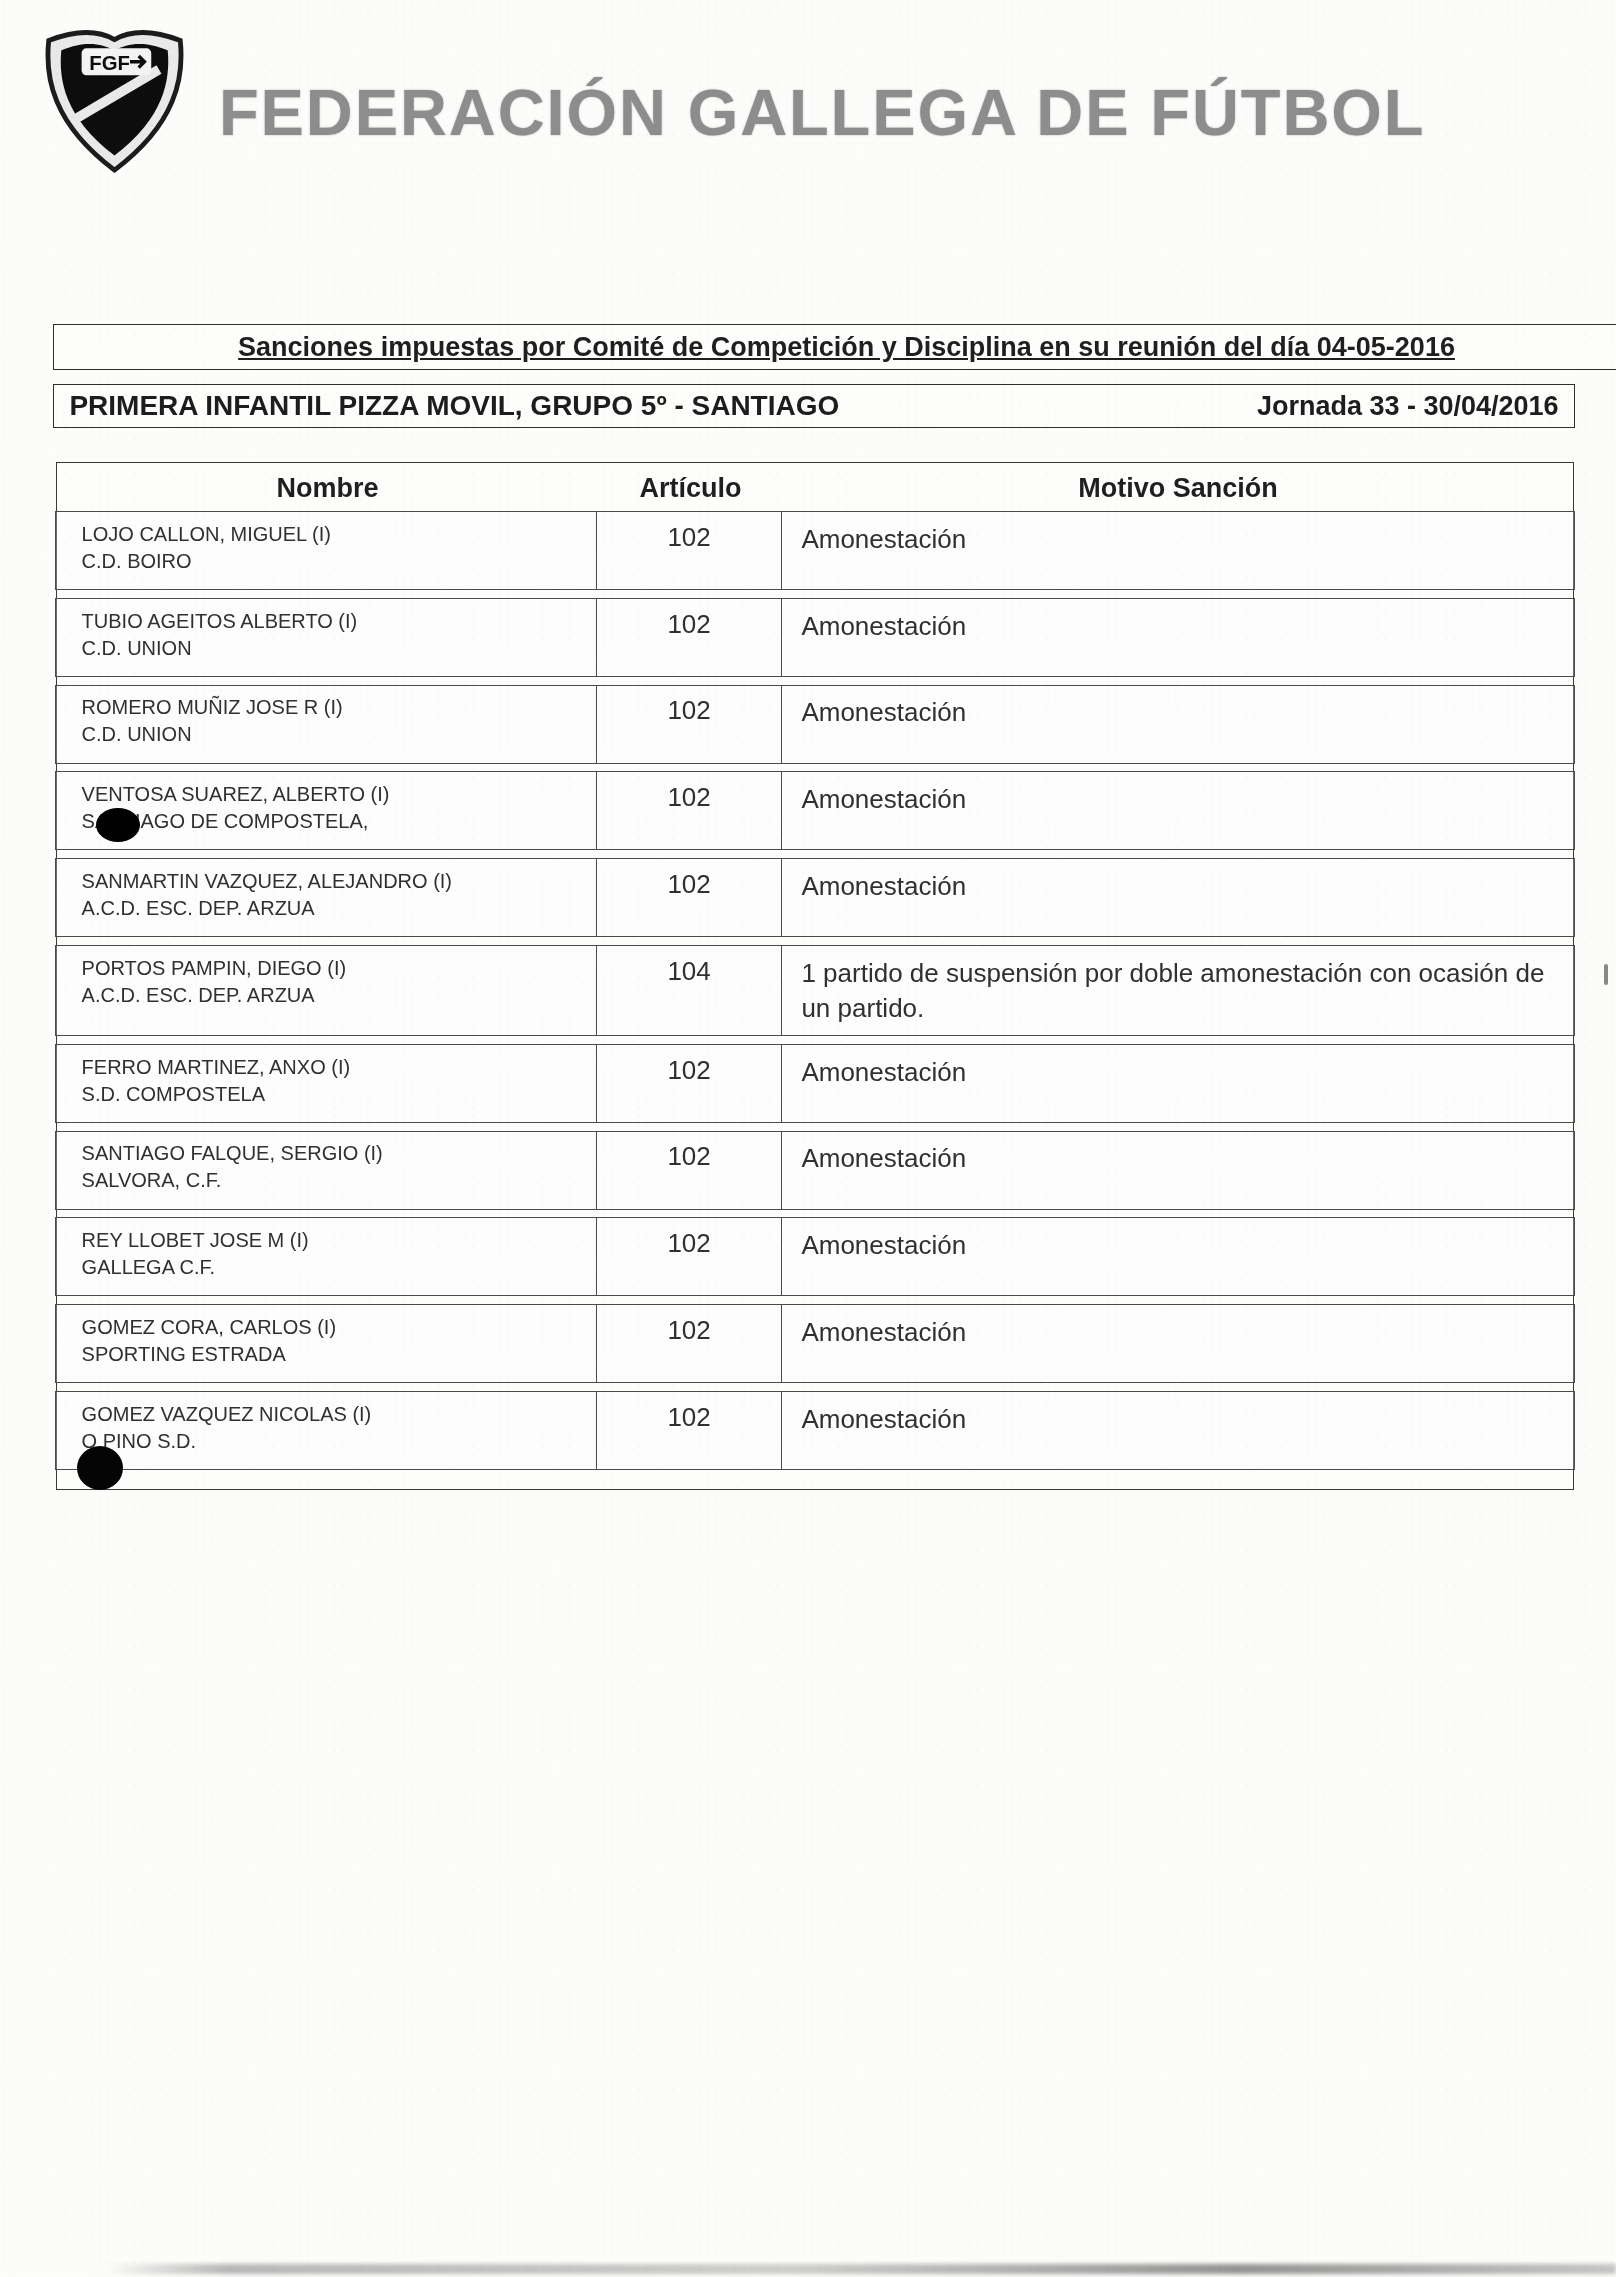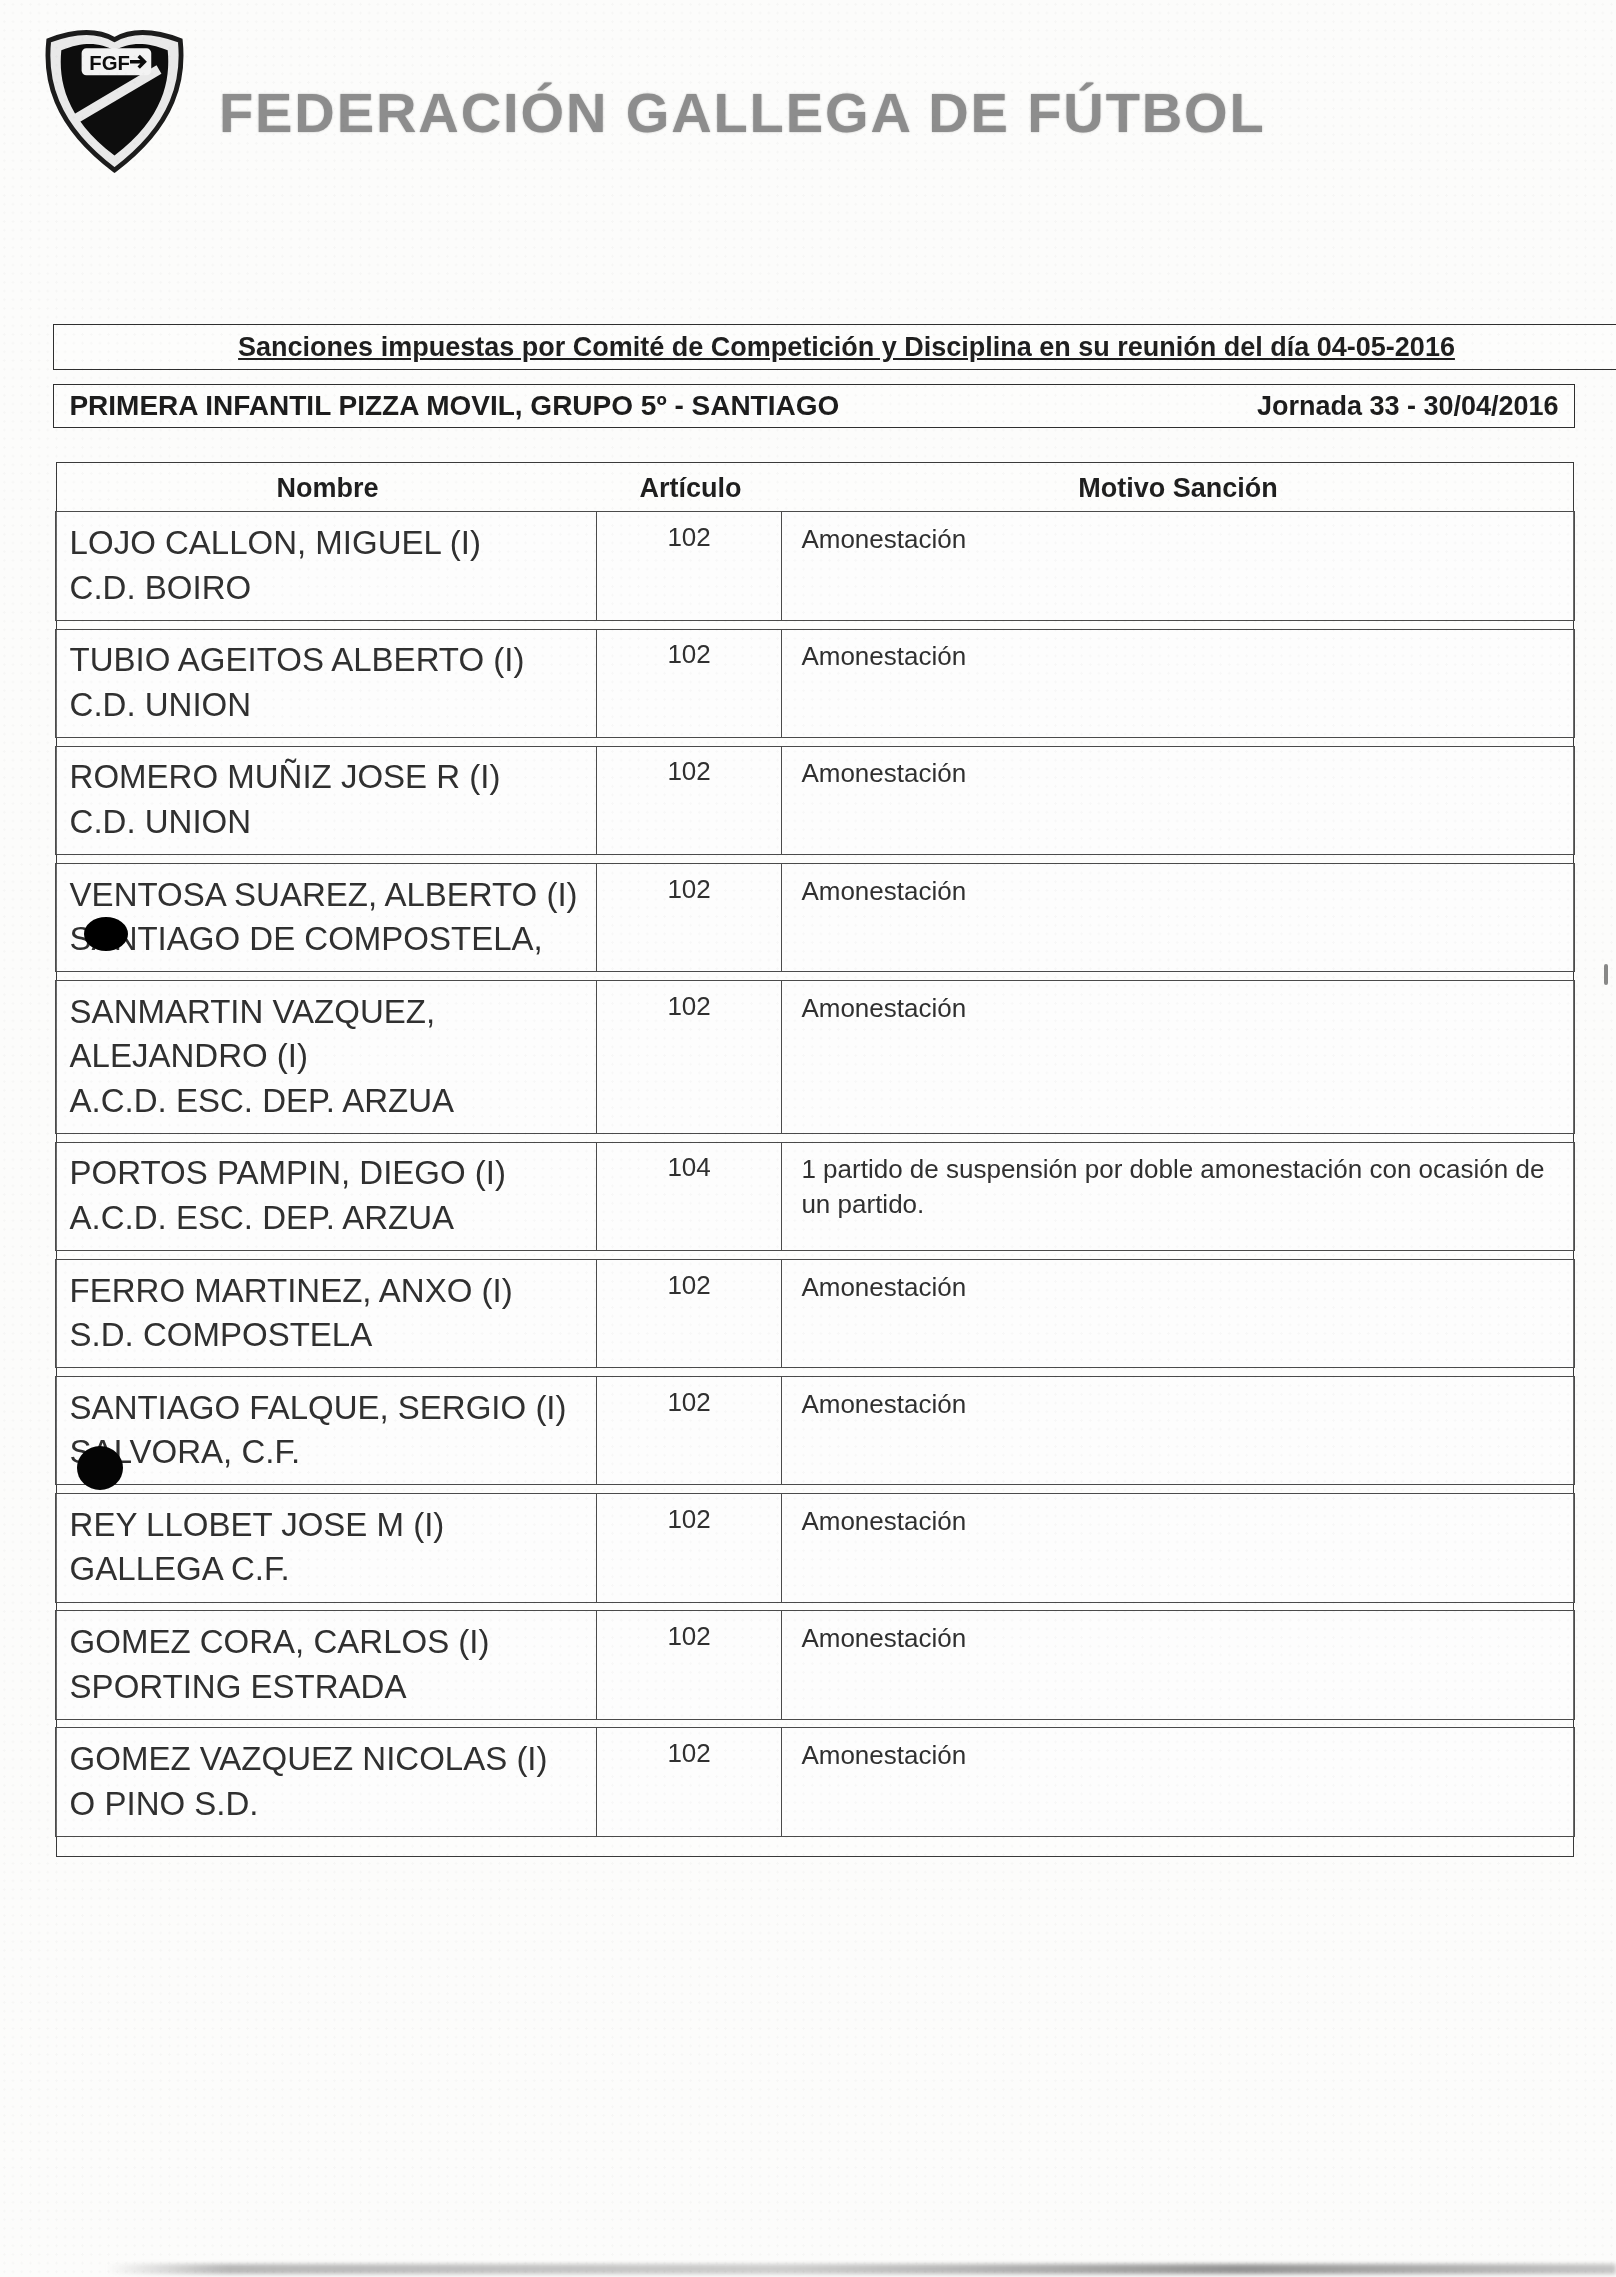--- a/index.html
+++ b/index.html
@@ -29,21 +29,21 @@
   .header {
     position: absolute;
     top: 25px;
     left: 41px;
     display: flex;
     align-items: center;
     gap: 31px;
   }
   .logo { width: 147px; height: 149px; flex: 0 0 auto; }
   .org-title {
-    font-size: 56px;
+    font-size: 65px;
     font-weight: 700;
     letter-spacing: 1.9px;
     color: #8d8d8d;
     text-shadow: 0 0 1.9px rgba(150,150,150,0.7);
     white-space: nowrap;
     margin-top: 25px;
   }
 
   
   .banner-box {
@@ -107,23 +107,24 @@
     display: grid;
     grid-template-columns: 541px 185px auto;
     border: 1.9px solid #4b4b4b;
     margin: 0 -1.9px 7.7px -1.9px;
     min-height: 79px;
     background: rgba(255,255,255,0.25);
   }
   .cell-name {
     border-right: 1.9px solid #4b4b4b;
     padding: 8.7px 9.7px 9.7px 13.5px;
-    font-size: 33px;
+    font-size: 20px;
     line-height: 1.35;
     color: #303030;
+    margin-left: 12px;
   }
   .cell-article {
     border-right: 1.9px solid #4b4b4b;
     display: flex;
     justify-content: center;
     align-items: flex-start;
     padding-top: 9.7px;
     font-size: 26px;
     color: #303030;
   }

